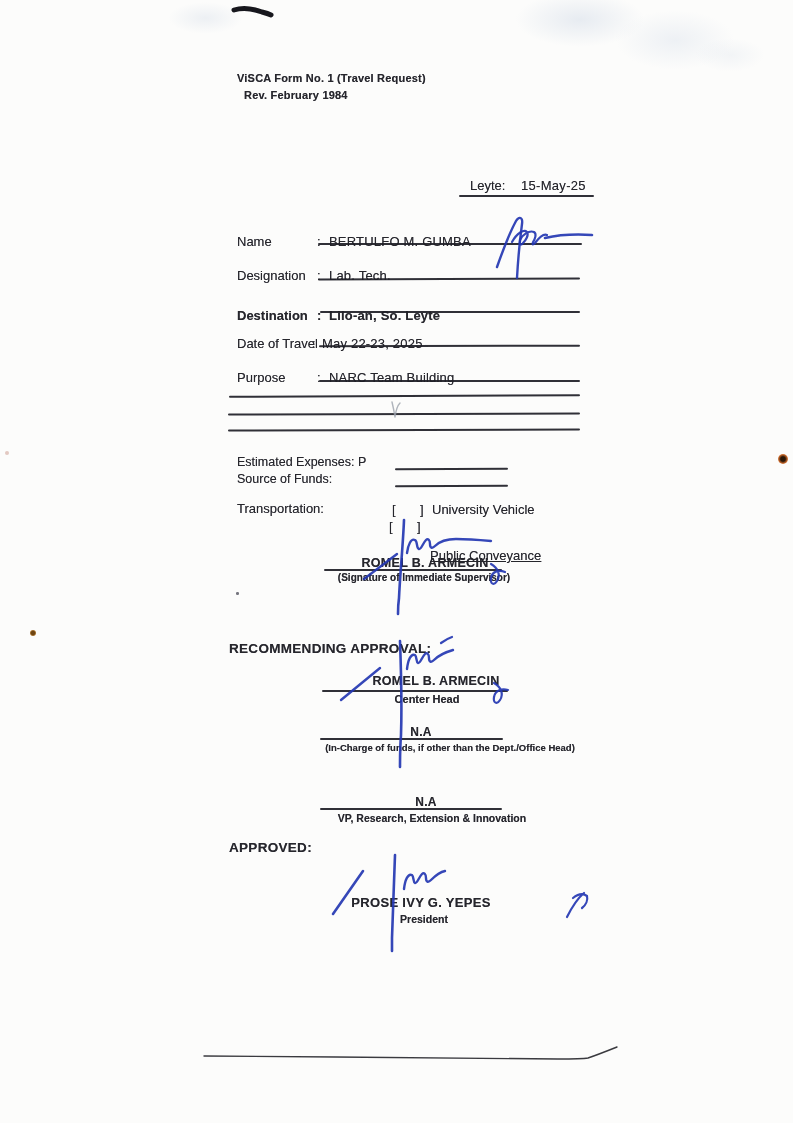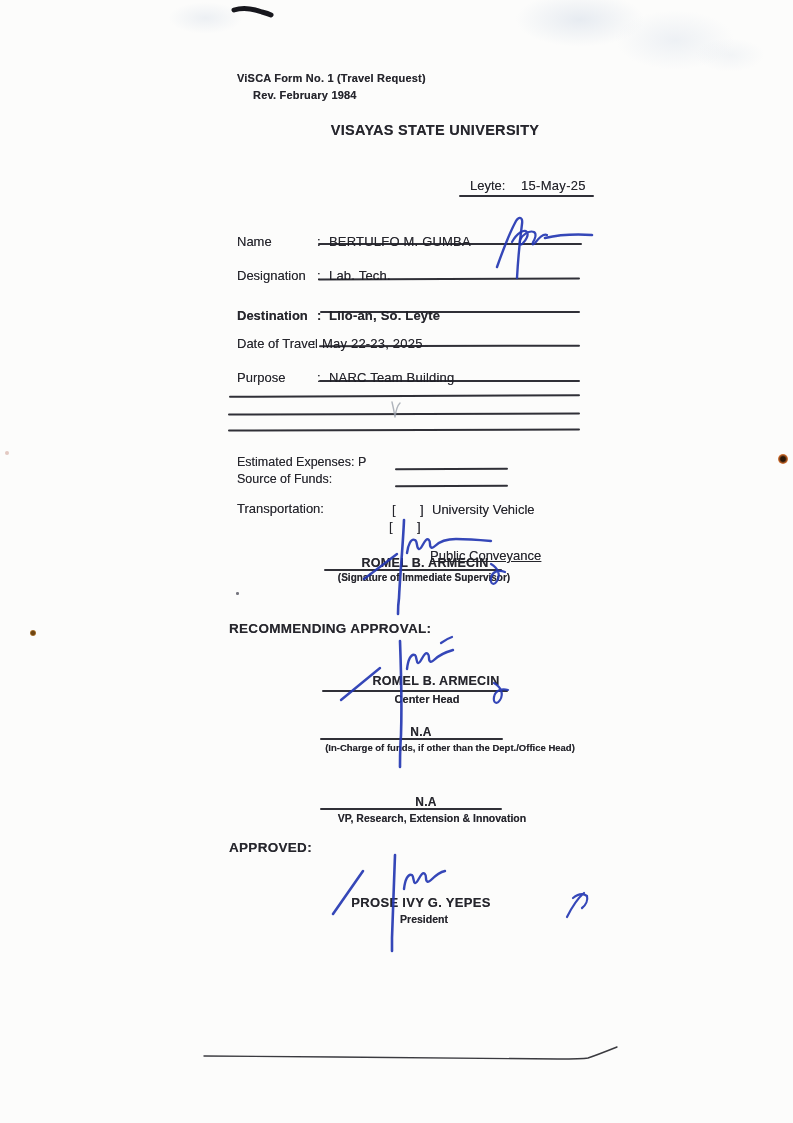--- a/index.html
+++ b/index.html
@@ -51,22 +51,21 @@
   <div class="smudge" style="left:615px;top:10px;width:120px;height:60px;background:radial-gradient(ellipse at center, rgba(210,219,232,.35), rgba(210,219,232,0) 70%);"></div>
   <div class="smudge" style="left:168px;top:2px;width:75px;height:32px;background:radial-gradient(ellipse at center, rgba(213,221,232,.4), rgba(213,221,232,0) 70%);"></div>
   <div class="smudge" style="left:695px;top:38px;width:70px;height:34px;background:radial-gradient(ellipse at center, rgba(216,224,234,.28), rgba(216,224,234,0) 70%);"></div>
 
   <div class="stain" style="left:778px;top:454px;width:10px;height:10px;background:radial-gradient(circle, #2a1708 0 32%, #c8682a 62%, rgba(233,150,80,.2) 100%);"></div>
   <div class="stain" style="left:30px;top:630px;width:6px;height:6px;background:radial-gradient(circle, #6f4512 0 40%, #c98d3e 80%, rgba(201,141,62,0) 100%);"></div>
   <div class="stain" style="left:5px;top:451px;width:4px;height:4px;background:rgba(205,158,145,.55);"></div>
   <div class="stain" style="left:236px;top:592px;width:2.5px;height:2.5px;background:rgba(60,60,72,.7);"></div>
 
   <div class="abs meta" style="left:237px;top:72px;">ViSCA Form No. 1 (Travel Request)</div>
-  <div class="abs meta" style="left:253px;top:89px;">Rev. February 1984</div>
-  <div class="abs uni" style="left:235px;top:122px;width:400px;">VISAYAS STATE UNIVERSITY</div>
+  <div class="abs meta" style="left:244px;top:89px;">Rev. February 1984</div>
 
   <span class="abs f13" style="left:470px;top:178px;">Leyte:</span>
   <span class="abs f13" style="left:521px;top:178px;letter-spacing:.3px;">15-May-25</span>
   <div class="rule" style="left:459px;top:195px;width:135px;"></div>
 
   <div class="frow" style="top:226px;">
     <span class="flabel">Name</span>
     <span class="fcolon">:</span>
     <span class="fvalue">BERTULFO M. GUMBA</span>
   </div>
@@ -118,21 +117,21 @@
   <span class="abs f13" style="left:432px;top:502px;">University Vehicle</span>
   <span class="bracket" style="left:389px;top:519px;">[</span>
   <span class="abs f13" style="left:399px;top:519px;"></span>
   <span class="bracket" style="left:417px;top:519px;">]</span>
   <span class="abs f13" style="left:430px;top:548px;text-decoration:underline;">Public Conveyance</span>
 
   <div class="abs signame" style="left:325px;top:556px;width:200px;">ROMEL B. ARMECIN</div>
   <div class="rule thick" style="left:324px;top:569px;width:178px;"></div>
   <div class="abs sigcap" style="left:324px;top:572px;width:200px;font-size:10px;">(Signature of Immediate Supervisor)</div>
 
-  <div class="abs heading" style="left:229px;top:621px;text-align:center;">RECOMMENDING APPROVAL:</div>
+  <div class="abs heading" style="left:229px;top:641px;text-align:center;">RECOMMENDING APPROVAL:</div>
 
   <div class="abs signame" style="left:336px;top:674px;width:200px;">ROMEL B. ARMECIN</div>
   <div class="rule thick" style="left:322px;top:690px;width:186px;"></div>
   <div class="abs sigcap" style="left:327px;top:693px;width:200px;font-size:11px;">Center Head</div>
 
   <div class="abs signame" style="left:321px;top:725px;width:200px;font-size:12px;">N.A</div>
   <div class="rule thick" style="left:320px;top:738px;width:183px;"></div>
   <div class="abs sigcap" style="left:323px;top:742px;width:254px;font-size:9.5px;">(In-Charge of funds, if other than the Dept./Office Head)</div>
 
   <div class="abs signame" style="left:326px;top:795px;width:200px;font-size:12px;">N.A</div>

